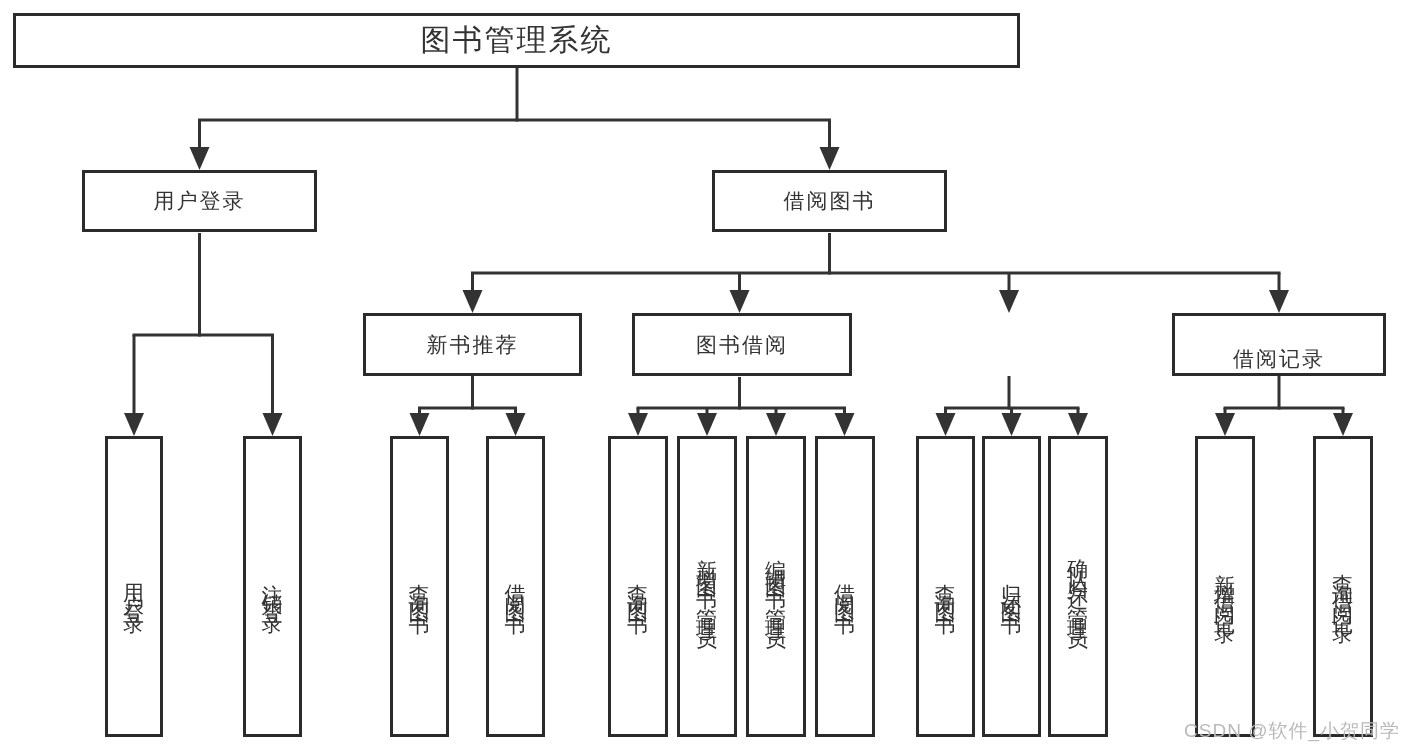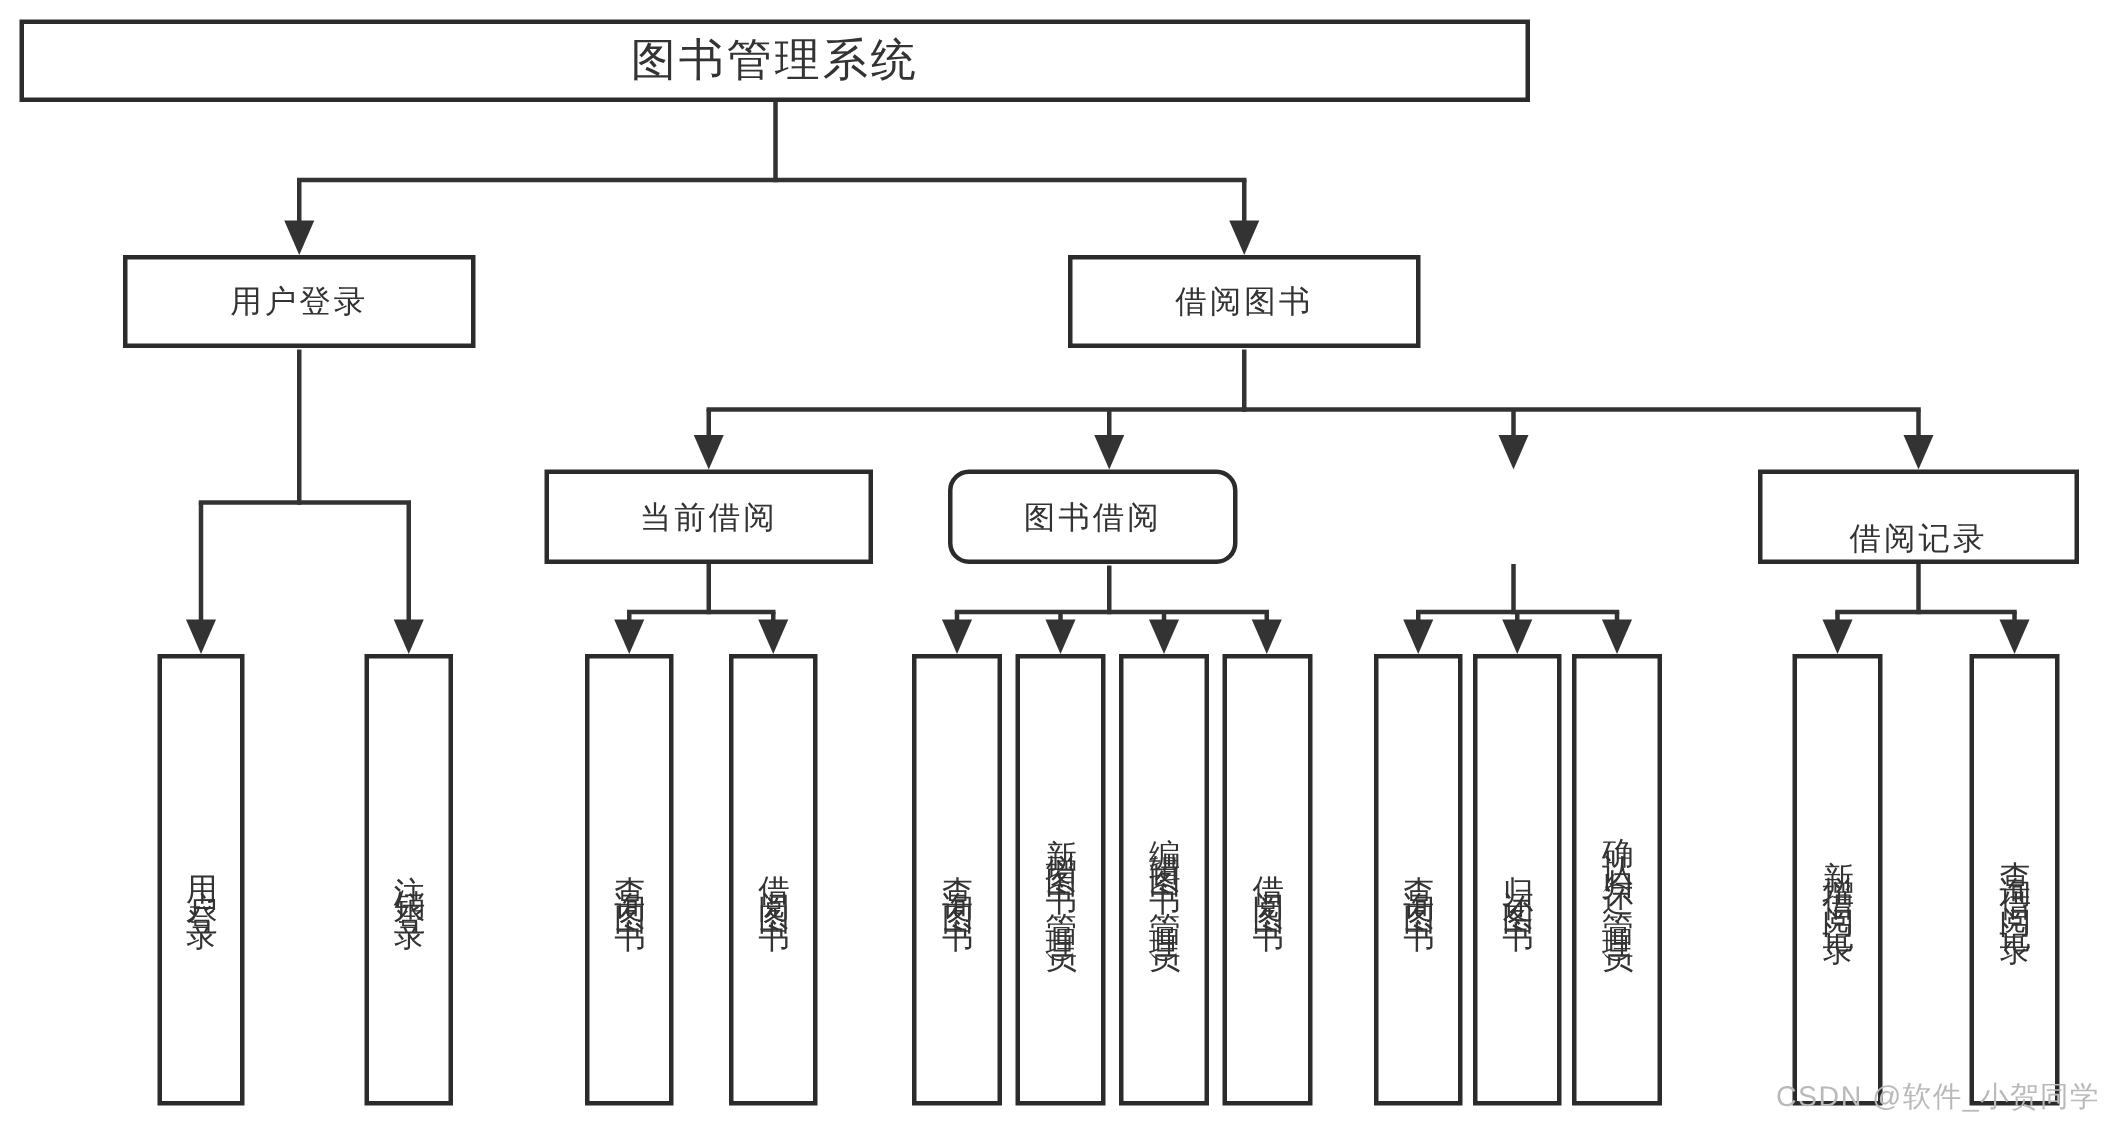--- a/index.html
+++ b/index.html
@@ -126,23 +126,23 @@
   </div>
 
   <div class="box hbox" style="left:82px; top:170px; width:235px; height:62px;">
     <span>用户登录</span>
   </div>
   <div class="box hbox" style="left:712px; top:170px; width:235px; height:62px;">
     <span>借阅图书</span>
   </div>
 
   <div class="box hbox" style="left:363px; top:313px; width:219px; height:63px;">
-    <span>当前借阅</span>
+    <span>新书推荐</span>
   </div>
-  <div class="box hbox" style="left:632px; top:313px; width:193px; height:63px;border-radius:14px;">
+  <div class="box hbox" style="left:632px; top:313px; width:220px; height:63px;">
     <span>图书借阅</span>
   </div>
   <div class="box hbox" style="left:1172px; top:313px; width:214px; height:63px;align-items:flex-end;">
     <span>借阅记录</span>
   </div>
 
   <div class="box vbox" style="left:105px; top:436px; width:58px; height:301px;">
     <span>用户登录</span>
   </div>
   <div class="box vbox" style="left:243px; top:436px; width:59px; height:301px;">

